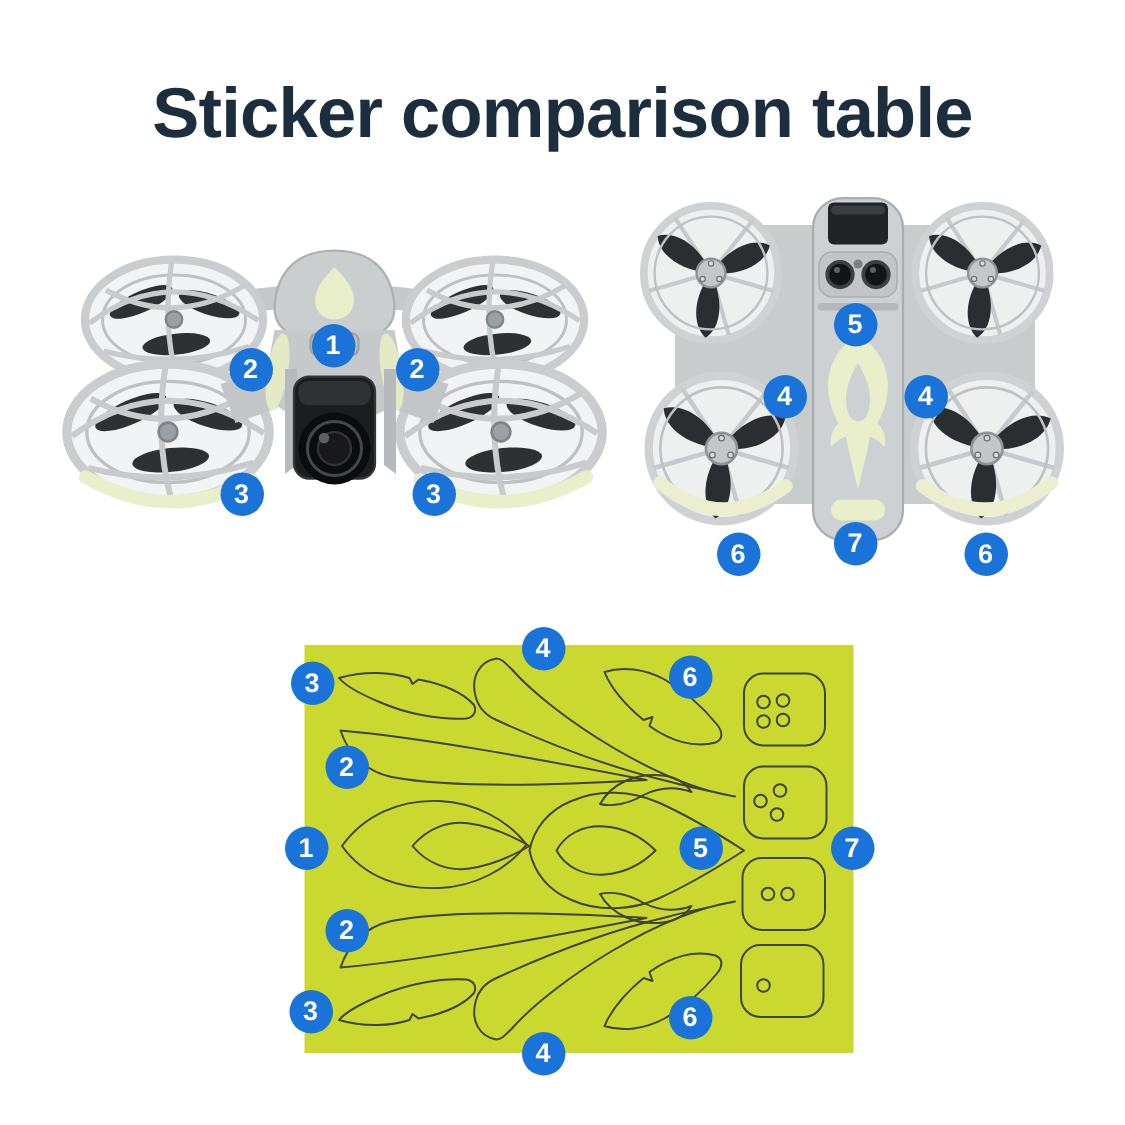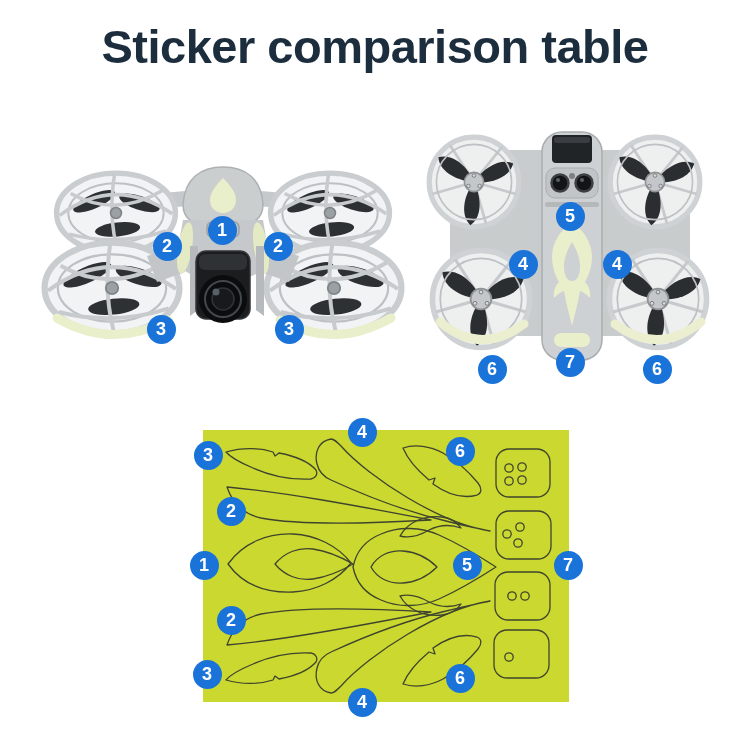--- a/index.html
+++ b/index.html
@@ -1,19 +1,19 @@
 <!DOCTYPE html>
 <html style="--title-color: #1c2d3d; --badge-color: #1a73d9; --badge-text: #ffffff; --sheet-color: #cbd82f; --outline-color: #3f442e;"><head>
 <meta charset="utf-8">
 <style>
   html,body{margin:0;padding:0;background:#ffffff;}
   body{width:750px;height:750px;overflow:hidden;font-family:"Liberation Sans",sans-serif;}
   #stage{position:relative;width:750px;height:750px;background:#fff;}
   #page-title{
-    position:absolute;left:0;right:0;top:19px;margin:0;
+    position:absolute;left:0;right:0;top:47px;margin:0;
     text-align:center;font-size:47px;font-weight:700;letter-spacing:-0.5px;
     color:var(--title-color,#1c2d3d);
   }
   .photo{position:absolute;}
   #sheet{
     position:absolute;left:203px;top:430px;width:366px;height:272px;
     background:var(--sheet-color,#cbd82f);
   }
   #sheet svg{position:absolute;left:0;top:0;}
   .badge{

